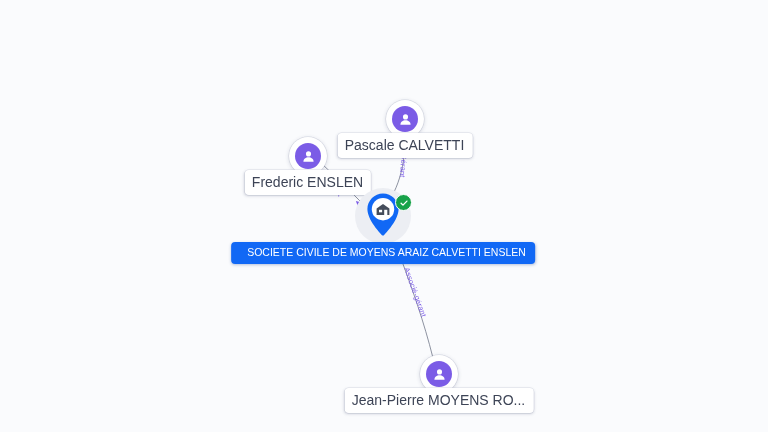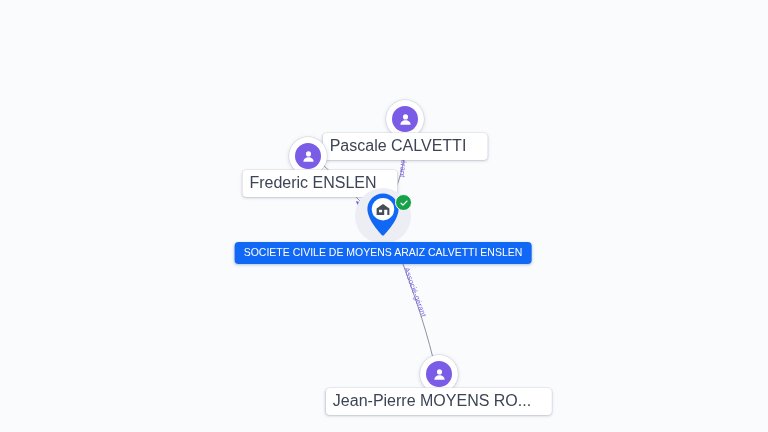--- a/index.html
+++ b/index.html
@@ -60,24 +60,24 @@
     align-items: center;
     justify-content: center;
   }
   .person-avatar svg { display: block; }
 
   .node-label {
     position: absolute;
     transform: translateX(-50%);
     background: #ffffff;
     color: #3d4456;
-    font-size: 16px;
+    font-size: 14px;
     line-height: 1;
     white-space: nowrap;
-    padding: 5px 21px 6px 7px;
+    padding: 5px 8px 6px 7px;
     border-radius: 4px;
     box-shadow: 0 1px 3px rgba(40,50,90,0.22), 0 0 0 0.5px rgba(195,200,215,0.5);
   }
 
   
   #company-node {
     position: absolute;
     width: 0;
     height: 0;
   }
@@ -112,21 +112,21 @@
     box-sizing: border-box;
   }
   #company-label {
     position: absolute;
     transform: translateX(-50%);
     background: #1168f5;
     color: #ffffff;
     font-size: 10.5px;
     line-height: 1;
     white-space: nowrap;
-    padding: 5px 9px 6px 9px;
+    padding: 5px 9px 6px 16px;
     border-radius: 4px;
     box-shadow: 0 1px 3px rgba(20,60,140,0.30);
     text-align: right;
   }
 
   
   .edge-label {
     position: absolute;
     color: #7b5ce6;
     font-size: 7.5px;
@@ -173,21 +173,21 @@
 
   <div class="person-node" style="left:308px; top:156px;">
     <div class="person-avatar-wrap">
       <div class="person-avatar">
         <svg width="17" height="17" viewBox="0 0 24 24" aria-hidden="true">
           <circle cx="12" cy="8.3" r="3.6" fill="#ffffff"></circle>
           <path d="M4.8 19.4c0-4.0 3.3-6.3 7.2-6.3s7.2 2.3 7.2 6.3z" fill="#ffffff"></path>
         </svg>
       </div>
     </div>
-    <div class="node-label" style="left:12px; top:14px;">Frederic ENSLEN</div>
+    <div class="node-label" style="left:0px; top:14px;">Frederic ENSLEN</div>
   </div>
 
   <div class="person-node" style="left:439px; top:374px;">
     <div class="person-avatar-wrap">
       <div class="person-avatar">
         <svg width="17" height="17" viewBox="0 0 24 24" aria-hidden="true">
           <circle cx="12" cy="8.3" r="3.6" fill="#ffffff"></circle>
           <path d="M4.8 19.4c0-4.0 3.3-6.3 7.2-6.3s7.2 2.3 7.2 6.3z" fill="#ffffff"></path>
         </svg>
       </div>

